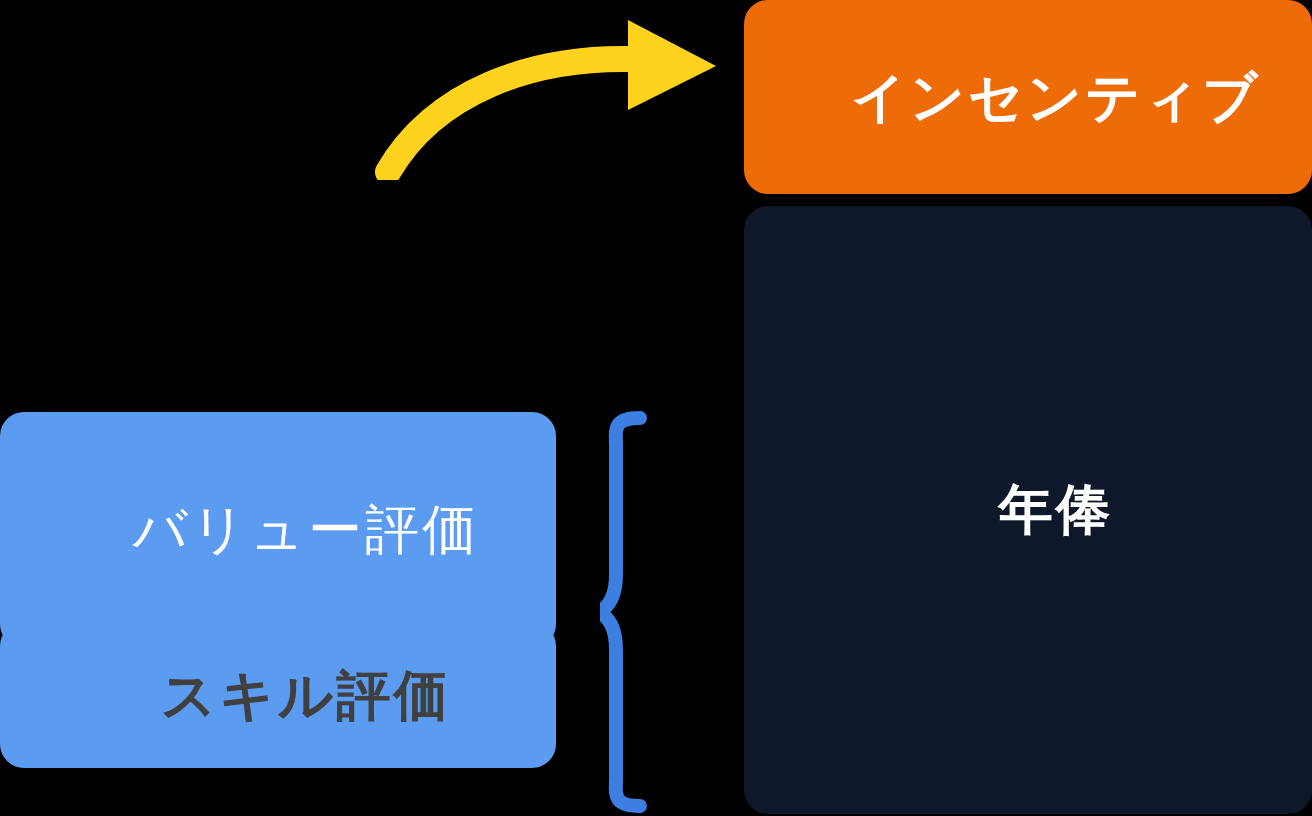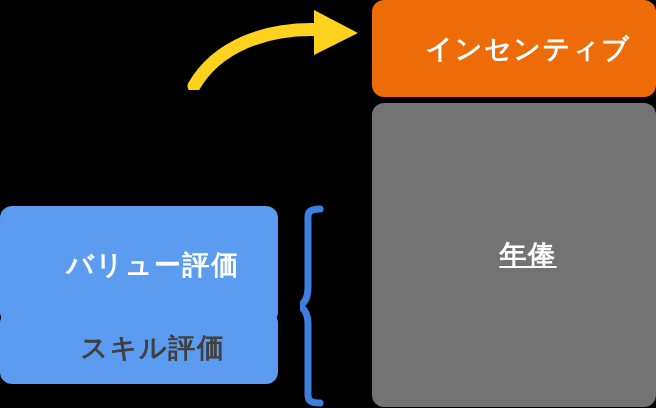--- a/index.html
+++ b/index.html
@@ -44,21 +44,21 @@
     font-weight: 700;
   }
   .box-value {
     left: 0px;
     top: 206px;
     width: 278px;
     height: 118px;
     background: #5b9bf0;
     color: #ffffff;
     font-size: 27px;
-    font-weight: 700;
+    font-weight: 400;
   }
   .box-skill {
     left: 0px;
     top: 311px;
     width: 278px;
     height: 73px;
     background: #5b9bf0;
     color: #404040;
     font-size: 27px;
     font-weight: 700;
@@ -73,25 +73,24 @@
     background: #ed6c07;
     color: #ffffff;
     font-size: 27px;
     font-weight: 700;
   }
   .box-salary {
     left: 372px;
     top: 103px;
     width: 284px;
     height: 304px;
-    background: #737373;
+    background: #0f172a;
     color: #ffffff;
     font-size: 27px;
     font-weight: 700;
-    text-decoration: underline;
   }
 
   
   .brace {
     position: absolute;
     left: 300px;
     top: 205px;
     width: 52px;
     height: 202px;
   }

